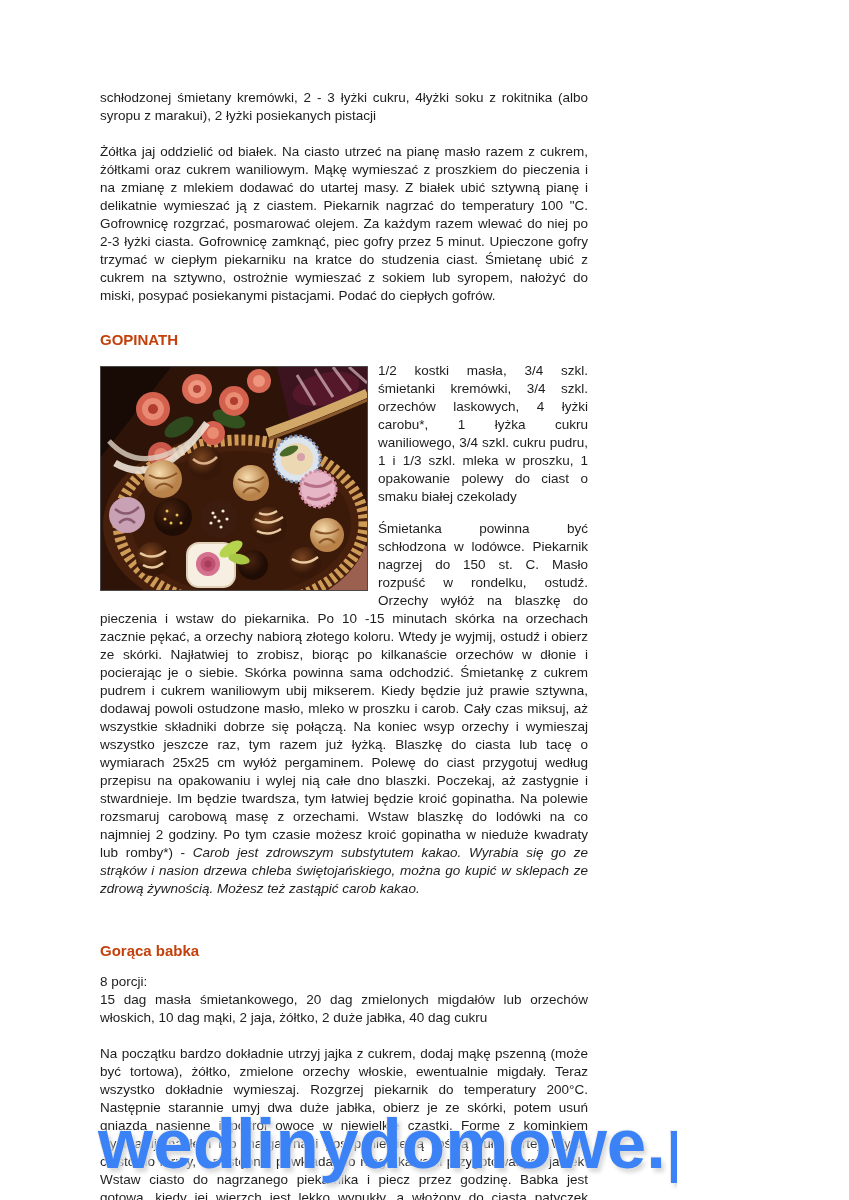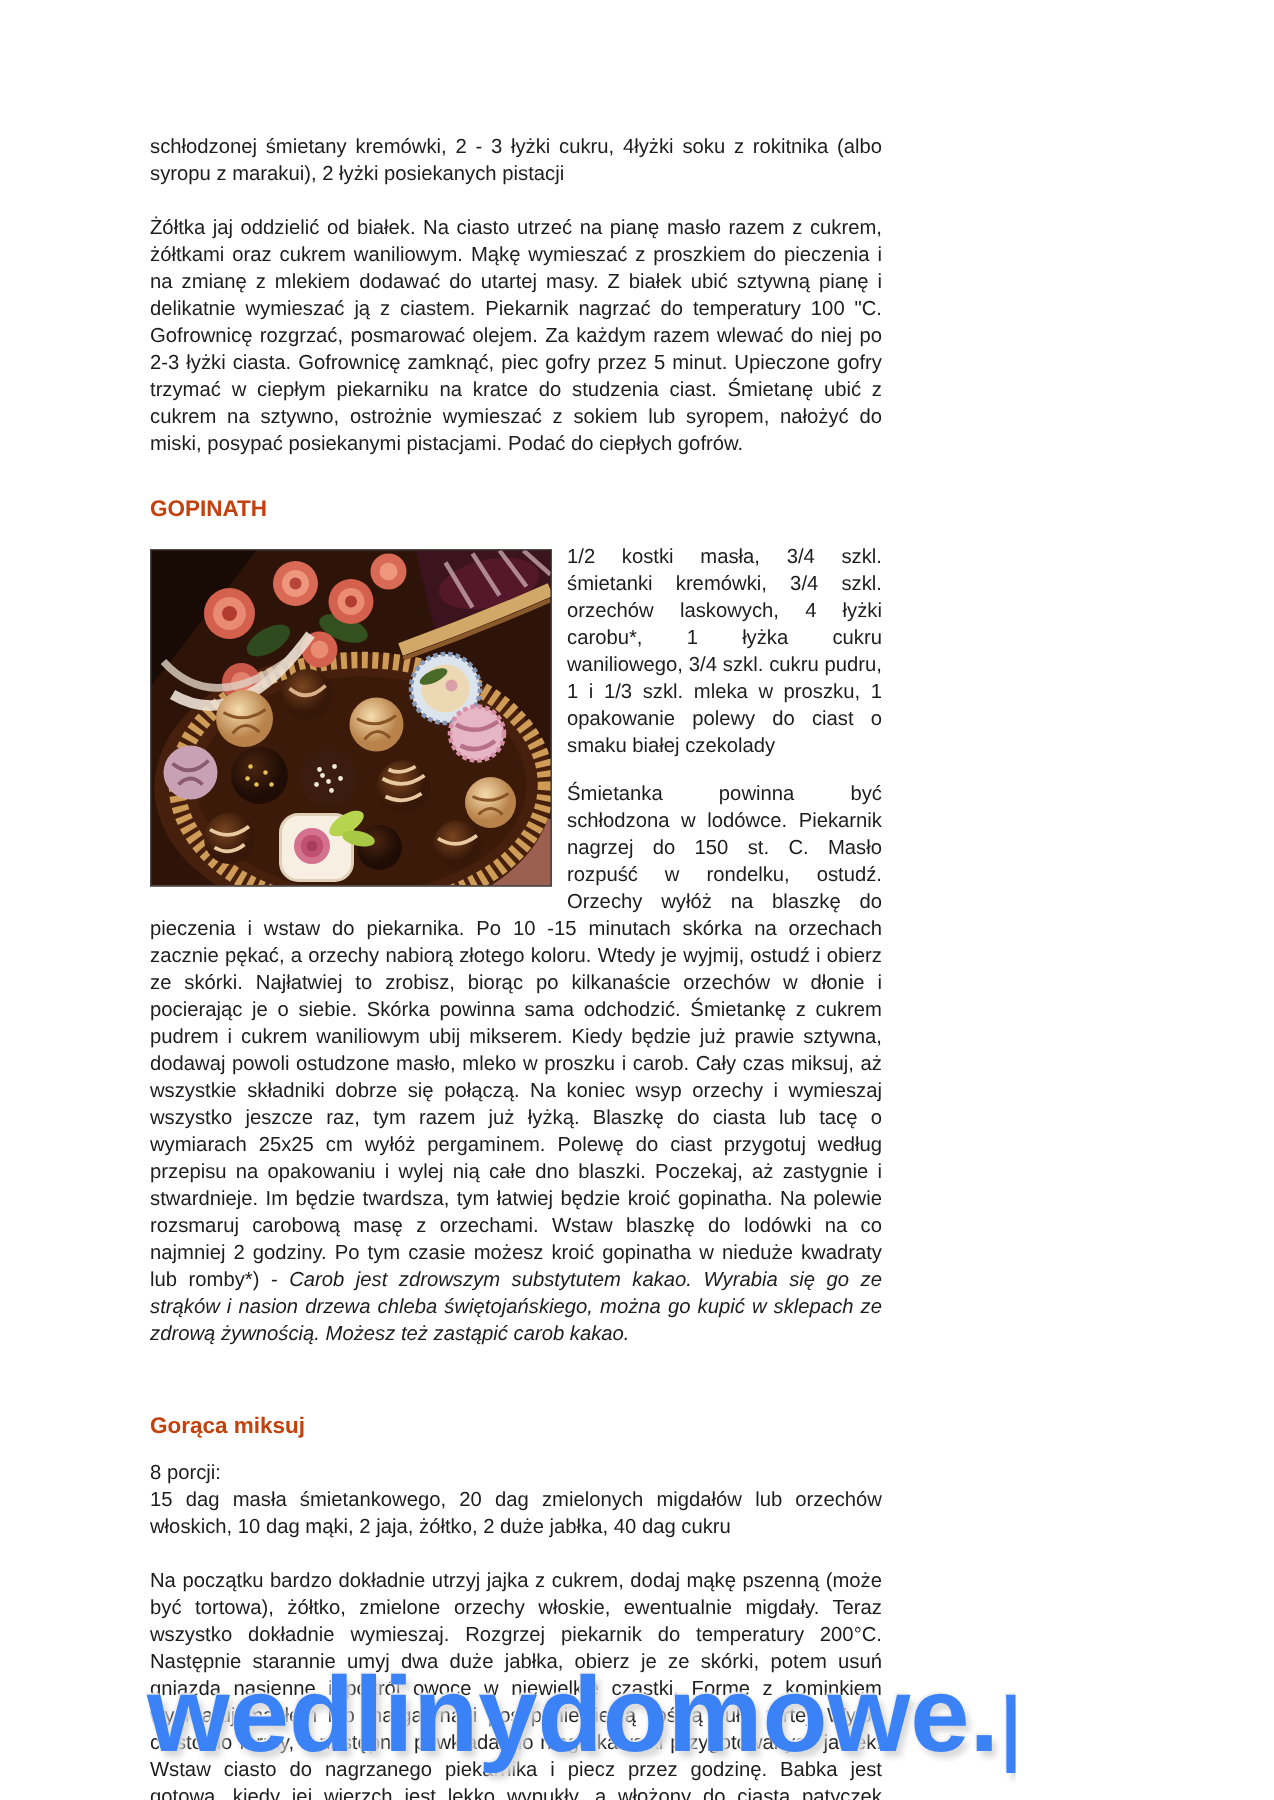--- a/index.html
+++ b/index.html
@@ -163,21 +163,21 @@
           <ellipse cx="138" cy="192" rx="11" ry="5" fill="#a8c844" transform="rotate(12 138 192)"></ellipse>
           <circle cx="107" cy="197" r="12" fill="#d4718e"></circle>
             <circle cx="107" cy="197" r="7.5" fill="#c05070"></circle>
             <circle cx="107" cy="197" r="3.5" fill="#a83c5c"></circle>
         </svg>
       </div>
       <p class="body-text ingredients">1/2 kostki masła, 3/4 szkl. śmietanki kremówki, 3/4 szkl. orzechów laskowych, 4 łyżki carobu*, 1 łyżka cukru waniliowego, 3/4 szkl. cukru pudru, 1 i 1/3 szkl. mleka w proszku, 1 opakowanie polewy do ciast o smaku białej czekolady</p>
       <p class="body-text"><span>Śmietanka powinna być schłodzona w lodówce. Piekarnik nagrzej do 150 st. C. Masło rozpuść w rondelku, ostudź. Orzechy wyłóż na blaszkę do pieczenia i wstaw do piekarnika. Po 10 -15 minutach skórka na orzechach zacznie pękać, a orzechy nabiorą złotego koloru. Wtedy je wyjmij, ostudź i obierz ze skórki. Najłatwiej to zrobisz, biorąc po kilkanaście orzechów w dłonie i pocierając je o siebie. Skórka powinna sama odchodzić. Śmietankę z cukrem pudrem i cukrem waniliowym ubij mikserem. Kiedy będzie już prawie sztywna, dodawaj powoli ostudzone masło, mleko w proszku i carob. Cały czas miksuj, aż wszystkie składniki dobrze się połączą. Na koniec wsyp orzechy i wymieszaj wszystko jeszcze raz, tym razem już łyżką. Blaszkę do ciasta lub tacę o wymiarach 25x25 cm wyłóż pergaminem. Polewę do ciast przygotuj według przepisu na opakowaniu i wylej nią całe dno blaszki. Poczekaj, aż zastygnie i stwardnieje. Im będzie twardsza, tym łatwiej będzie kroić gopinatha. Na polewie rozsmaruj carobową masę z orzechami. Wstaw blaszkę do lodówki na co najmniej 2 godziny. Po tym czasie możesz kroić gopinatha w nieduże kwadraty lub romby*) - </span><span class="note-italic">Carob jest zdrowszym substytutem kakao. Wyrabia się go ze strąków i nasion drzewa chleba świętojańskiego, można go kupić w sklepach ze zdrową żywnością. Możesz też zastąpić carob kakao.</span></p>
     </div>
 
-    <h2 class="red-heading">Gorąca miksuj</h2>
+    <h2 class="red-heading">Gorąca babka</h2>
 
     <p class="body-text"><span>8 porcji:</span><br><span>15 dag masła śmietankowego, 20 dag zmielonych migdałów lub orzechów włoskich, 10 dag mąki, 2 jaja, żółtko, 2 duże jabłka, 40 dag cukru</span></p>
 
     <p class="body-text">Na początku bardzo dokładnie utrzyj jajka z cukrem, dodaj mąkę pszenną (może być tortowa), żółtko, zmielone orzechy włoskie, ewentualnie migdały. Teraz wszystko dokładnie wymieszaj. Rozgrzej piekarnik do temperatury 200°C. Następnie starannie umyj dwa duże jabłka, obierz je ze skórki, potem usuń gniazda nasienne i pokrój owoce w niewielkie cząstki. Formę z kominkiem wysmaruj masłem lub margaryną i posyp niewielką ilością bułki tartej. Wyłóż ciasto do formy, a następnie powkładaj do niego kawałki przygotowanych jabłek. Wstaw ciasto do nagrzanego piekarnika i piecz przez godzinę. Babka jest gotowa, kiedy jej wierzch jest lekko wypukły, a włożony do ciasta patyczek zupełnie suchy. Upieczoną babkę wyjmij z blachy i jeszcze gorącą pokrój na równe kawałki. Wyłóż na duży płaski półmisek,</p>
 
   </div>
 
   <div class="watermark">wedlinydomowe.pl</div>
 </div>
 

